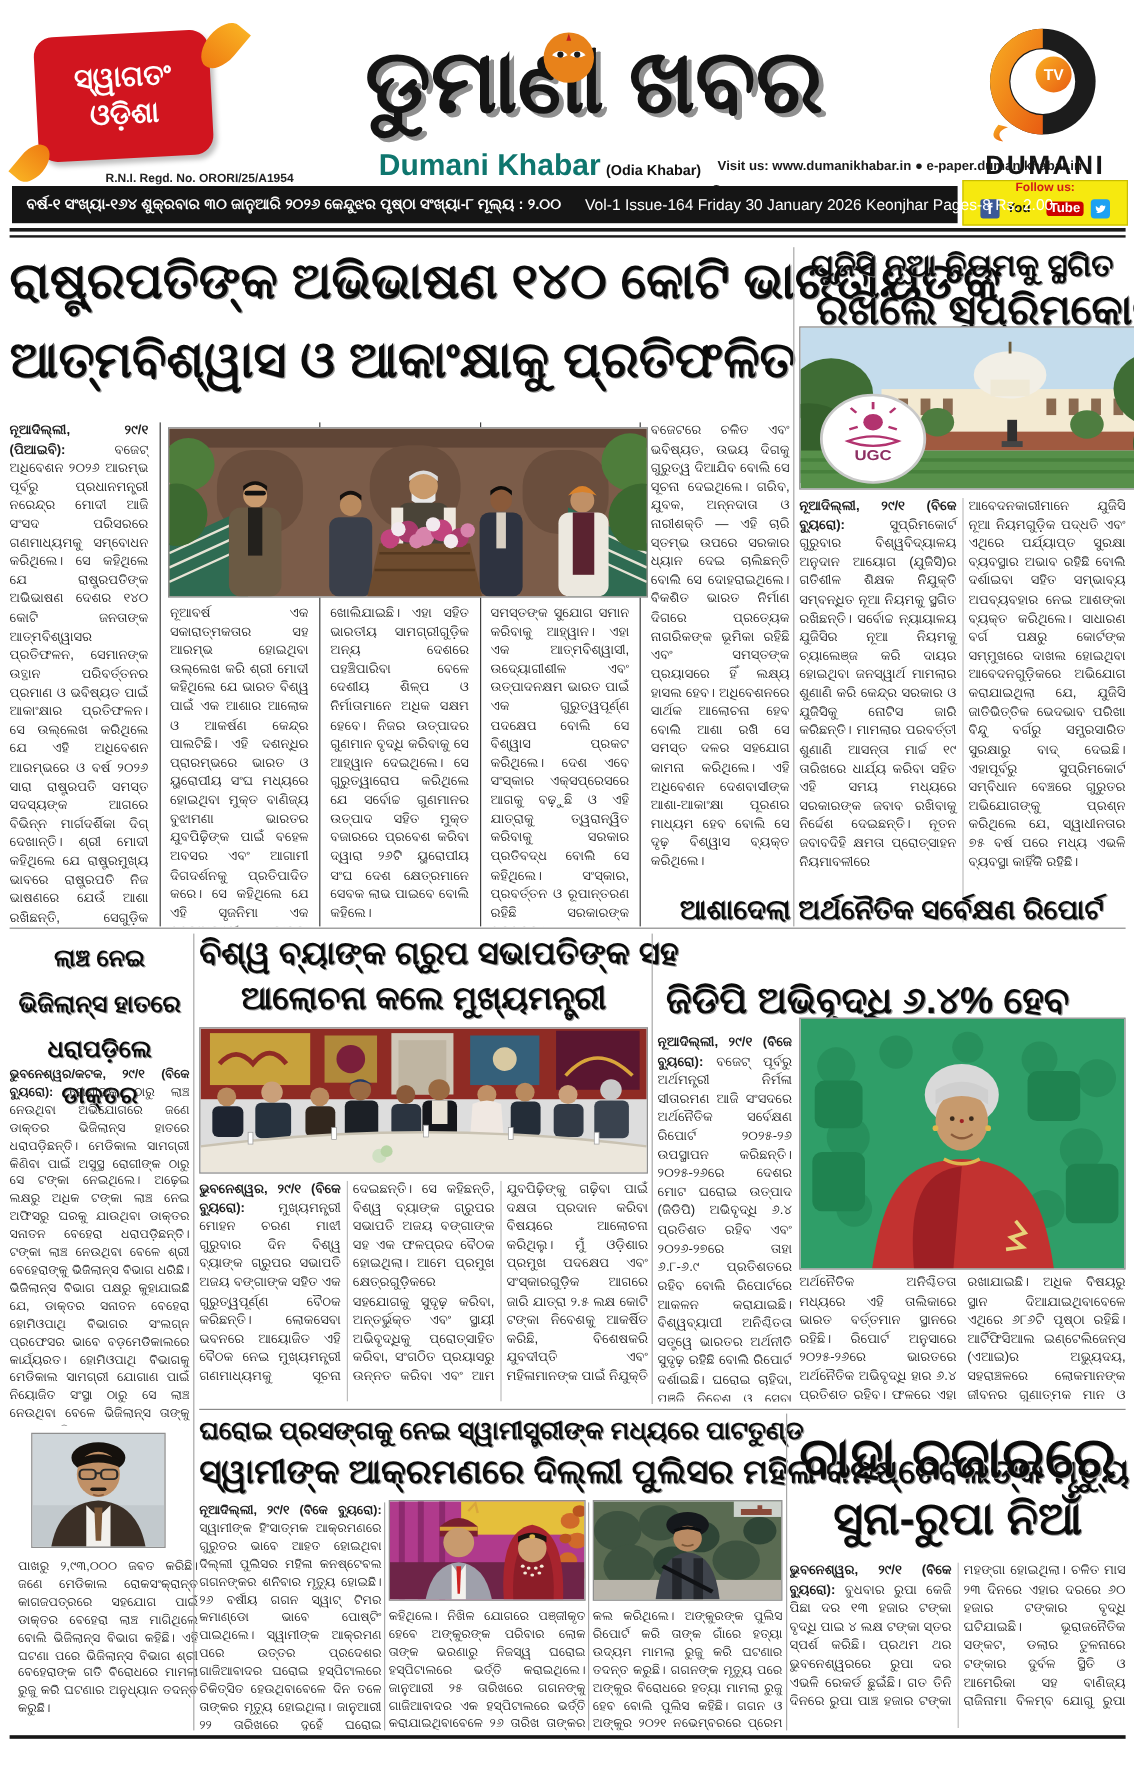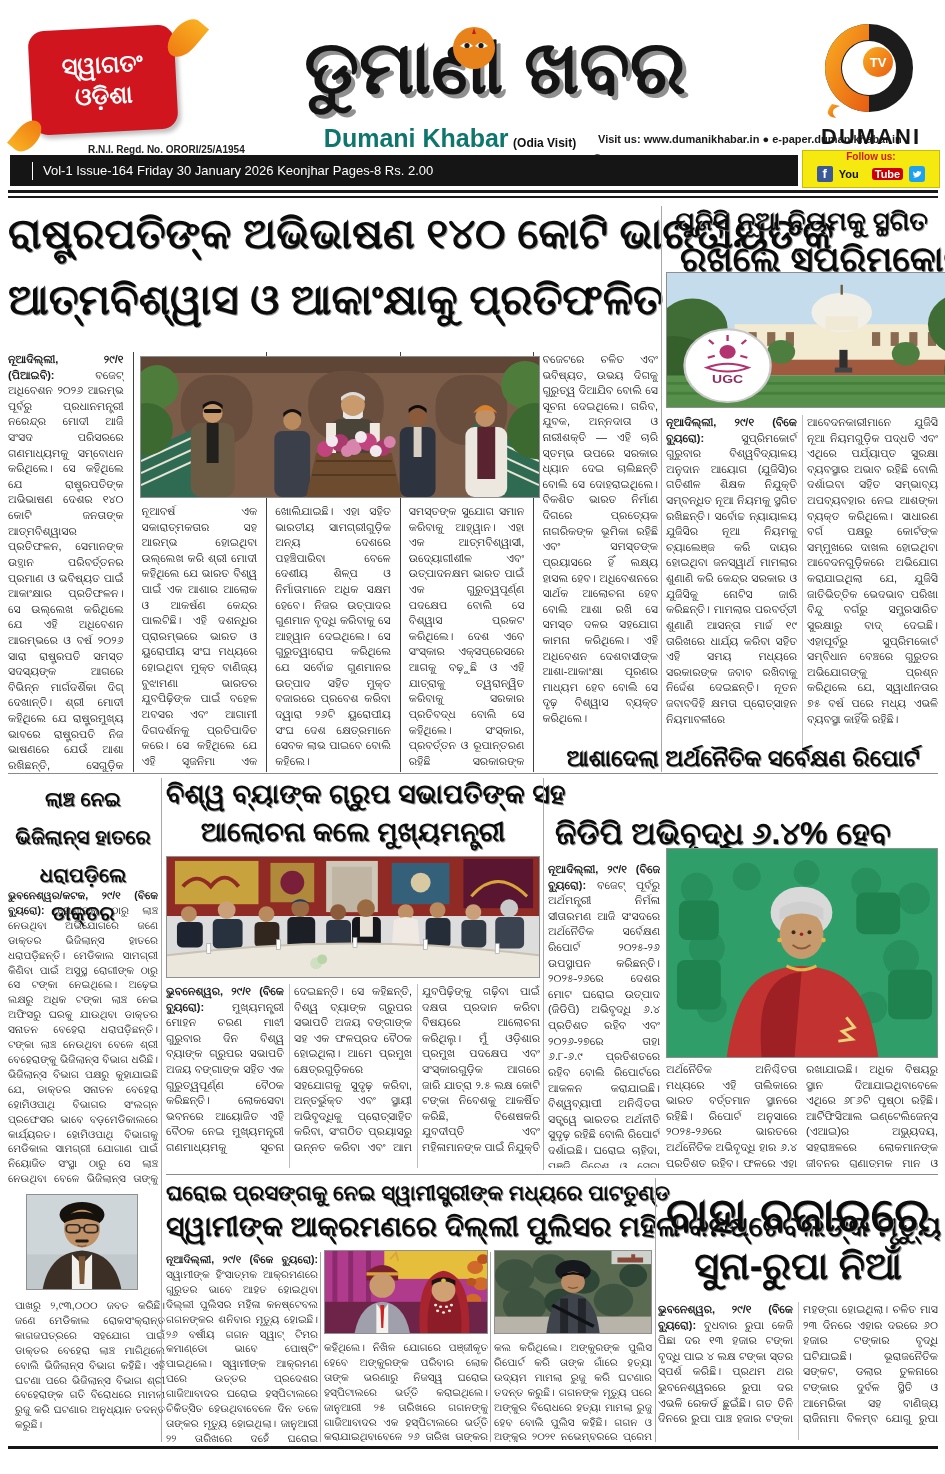--- a/index.html
+++ b/index.html
@@ -124,21 +124,21 @@
           <path d="M36 20 Q29 13 23 20 Q29 24 36 20Z" fill="#fff"></path>
       <circle cx="15" cy="19.5" r="2.6" fill="#1a1a1a"></circle>
           <circle cx="29" cy="19.5" r="2.6" fill="#1a1a1a"></circle>
       <path d="M20 8 L22 2 L24 8 Z" fill="#c21d1d"></path>
         </svg>
     </div>
     <h1 class="title">ଡୁମାଣୀ ଖବର</h1>
 
     <div class="subrow">
       <span class="sub-en">Dumani Khabar</span>
-      <span class="sub-tag">(Odia Visit)</span>
+      <span class="sub-tag">(Odia Khabar)</span>
     </div>
     <div class="visit">Visit us: www.dumanikhabar.in ● e-paper.dumanikhabar.in</div>
     <div class="published">ଭୁବନେଶ୍ୱର ଓ କେନ୍ଦୁଝରରୁ ଏକ ସଙ୍ଗେ ପ୍ରକାଶିତ</div>
 
     <div class="tvlogo">
       <svg width="118" height="106" viewBox="0 0 118 106">
         <defs>
             <linearGradient id="og" x1="0" y1="0" x2="1" y2="1">
           <stop offset="0" stop-color="#f9b022"></stop>
               <stop offset="1" stop-color="#e85c12"></stop>
@@ -164,20 +164,21 @@
         </span>
         <span class="tw">
           <svg width="11" height="10" viewBox="0 0 12 10">
               <path d="M11 1.5 C10.6 2 10 2.3 10 2.3 C10 5.5 7.6 8.8 3.6 8.8 C2.2 8.8 1 8.3 1 8.3 C2.4 8.3 3.3 7.6 3.3 7.6 C2.2 7.3 1.8 6.4 1.8 6.4 L2.5 6.4 C1.3 5.8 1.2 4.6 1.2 4.6 L1.9 4.8 C0.8 3.7 1.4 2.4 1.4 2.4 C2.8 4 4.7 4.3 4.7 4.3 C4.4 2.4 6.2 1.2 7.6 1.9 C8.2 2.2 8.5 2.5 8.5 2.5 L9.8 2 L9.2 3 Z" fill="#fff"></path>
             </svg>
         </span>
       </div>
     </div>
 
     <div class="infobar">
+      <span class="odia">ବର୍ଷ-୧  ସଂଖ୍ୟା-୧୬୪   ଶୁକ୍ରବାର  ୩୦  ଜାନୁଆରି ୨୦୨୬   କେନ୍ଦୁଝର    ପୃଷ୍ଠା ସଂଖ୍ୟା-୮   ମୂଲ୍ୟ : ୨.୦୦</span>
       <span class="sep"></span>
       <span class="eng">Vol-1 Issue-164  Friday  30  January  2026  Keonjhar  Pages-8  Rs. 2.00</span>
     </div>
     <div class="mastrule"></div>
   </header>
 
   <section>
     <div class="abs hl lead-h1">ରାଷ୍ଟ୍ରପତିଙ୍କ ଅଭିଭାଷଣ ୧୪୦ କୋଟି ଭାରତୀୟଙ୍କ</div>
     <div class="abs hl lead-h2">ଆତ୍ମବିଶ୍ୱାସ ଓ ଆକାଂକ୍ଷାକୁ ପ୍ରତିଫଳିତ କରେ: ମୋଦୀ</div>
 

